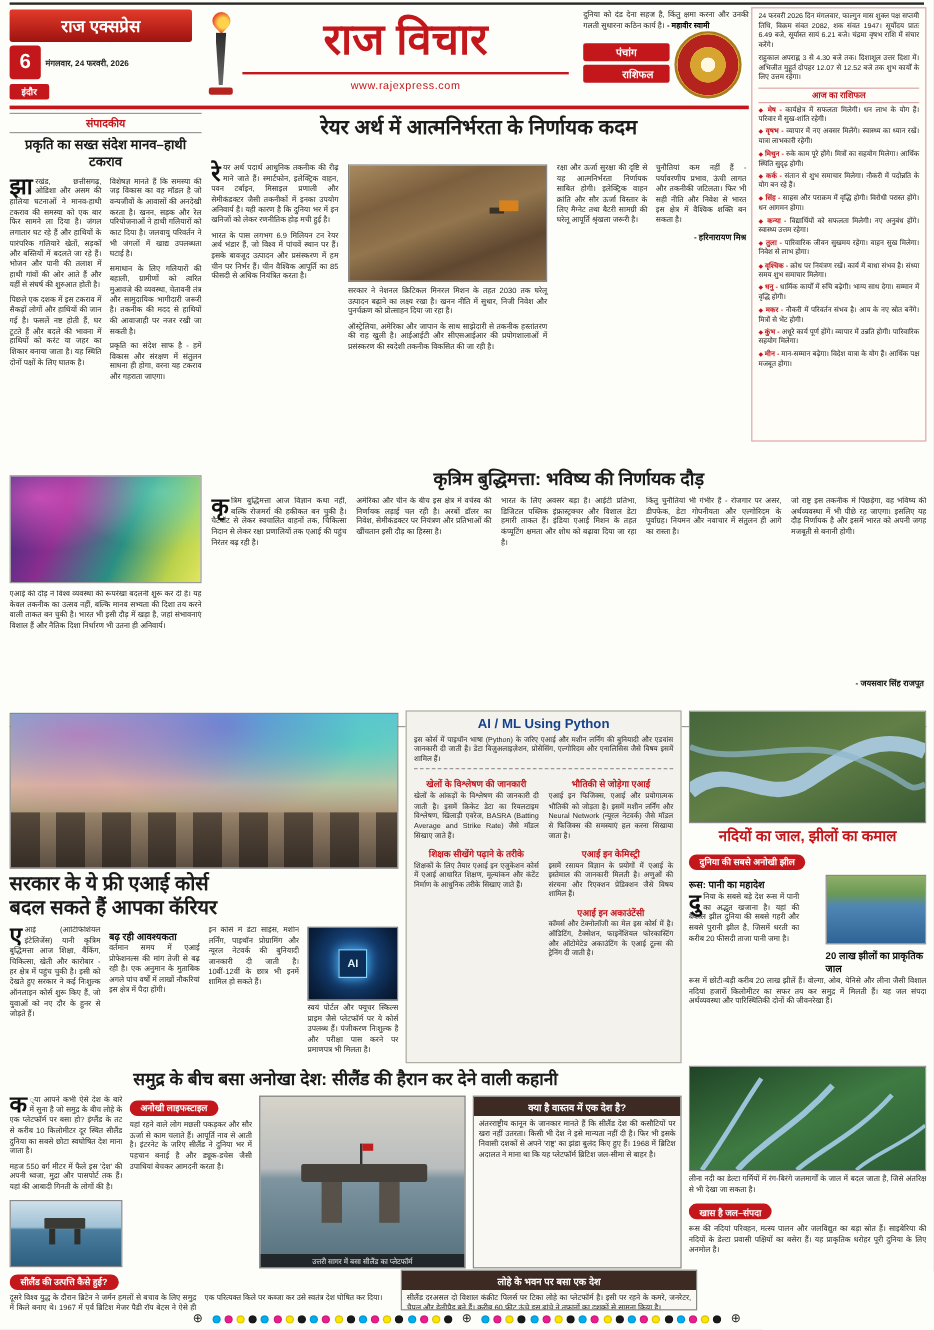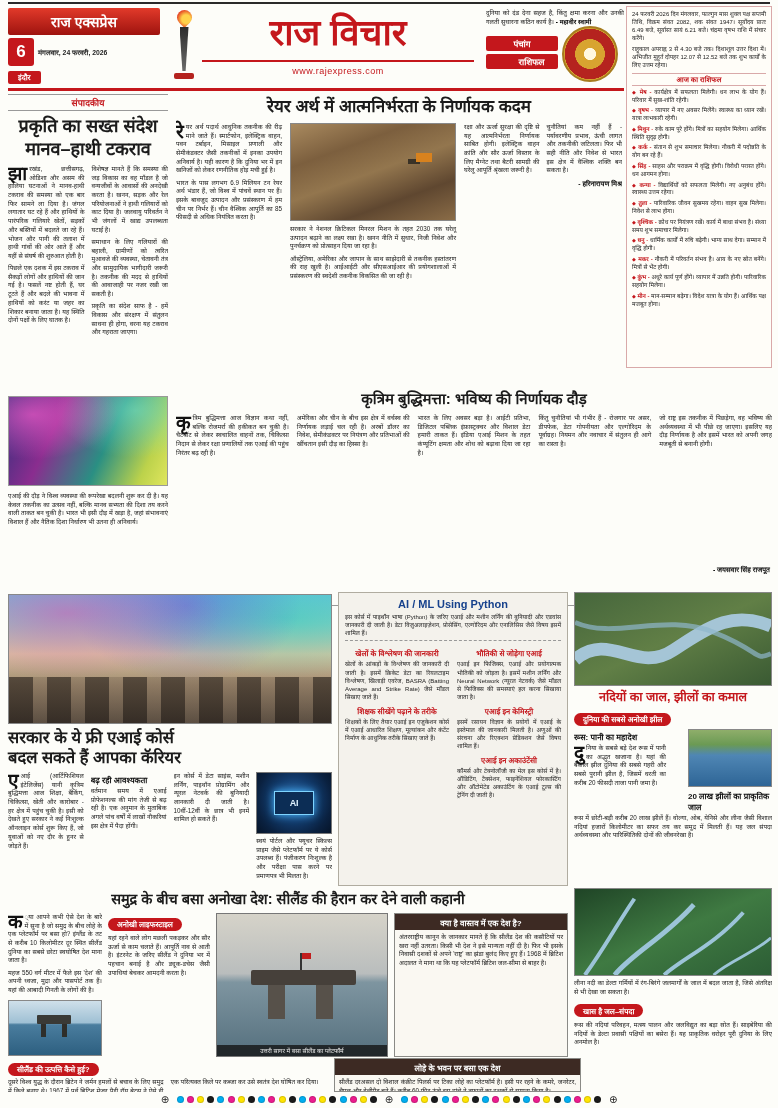--- a/index.html
+++ b/index.html
@@ -47,31 +47,31 @@
   .dc{float:left;font-size:19px;line-height:.85;font-weight:bold;padding:1px 2px 0 0;color:#111;}
   .cols2{column-count:2;column-gap:7px;}
   .cols5{column-count:5;column-gap:8px;}
   .byline{font-weight:bold;font-size:6.8px;text-align:right;color:#111;}
   .pill{display:inline-block;background:var(--red);color:#fff;font-weight:bold;font-size:7.5px;padding:1.5px 9px;border-radius:9px;}
   .sub-dark{font-weight:bold;font-size:8px;color:#111;margin:2px 0;}
 
   
   .editorial{left:8px;top:94px;width:160px;}
   .sec-label{color:var(--red);font-weight:bold;font-size:9px;text-align:center;border-top:1px solid #999;border-bottom:1px solid #999;padding:1px 0;margin-bottom:4px;}
-  .ed-hl{font-size:18px;font-weight:bold;text-align:center;line-height:1.25;margin-bottom:5px;}
+  .ed-hl{font-size:11px;font-weight:bold;text-align:center;line-height:1.25;margin-bottom:5px;}
   .ed-body{height:246px;overflow:hidden;}
   .tech-img{left:8px;top:396px;width:160px;height:90px;border:1px solid #999;
     background:radial-gradient(ellipse at 15% 20%,rgba(240,90,200,.7),transparent 45%),
                radial-gradient(ellipse at 80% 15%,rgba(120,230,200,.6),transparent 45%),
                linear-gradient(115deg,#312f7c 0%,#8a2d8f 30%,#2a8f83 60%,#bcd24b 85%,#e0e65e 100%);}
   .ai-left-leg{left:8px;top:492px;width:160px;height:84px;overflow:hidden;}
 
   
   .rare{left:176px;top:94px;width:446px;height:294px;overflow:hidden;}
-  .rare-hl{font-size:17px;font-weight:bold;text-align:center;margin-bottom:6px;}
+  .rare-hl{font-size:17px;font-weight:bold;text-align:center;margin-bottom:20px;}
   .rare-row{display:flex;gap:8px;}
   .rare-a{width:106px;} .rare-b{width:166px;} .rare-c{width:158px;}
   .mining{width:100%;height:98px;border:1px solid #888;margin-bottom:4px;position:relative;
     background:linear-gradient(160deg,#a98a5f 0%,#7c5f3e 28%,#93764e 50%,#5f4730 74%,#8a6c47 100%);}
   .mining::after{content:"";position:absolute;right:14%;top:30%;width:16px;height:9px;background:#d8821e;box-shadow:-10px 4px 0 -2px #3a3226;}
 
   
   .ai-race{left:176px;top:388px;width:596px;height:188px;}
   .ai-hl{font-size:15px;font-weight:bold;text-align:center;margin-bottom:6px;}
   .ai-body{height:142px;overflow:hidden;}
@@ -89,21 +89,21 @@
     background:radial-gradient(ellipse at 18% 14%,rgba(216,70,180,.55),transparent 42%),
                radial-gradient(ellipse at 55% 8%,rgba(90,80,220,.5),transparent 46%),
                radial-gradient(ellipse at 86% 18%,rgba(40,200,190,.5),transparent 40%);}
   .class-img::after{content:"";position:absolute;left:0;right:0;bottom:0;height:46px;
     background:repeating-linear-gradient(90deg,rgba(28,22,18,.6) 0 24px,rgba(90,75,60,.25) 24px 38px);}
   .courses-head{left:8px;top:727px;width:324px;font-size:16.5px;font-weight:bold;line-height:1.22;}
   .courses-body{left:8px;top:772px;width:324px;height:114px;display:flex;gap:7px;overflow:hidden;}
   .cb-col{flex:1;overflow:hidden;}
   .chip-img{width:100%;height:62px;border:1px solid #777;margin-bottom:3px;position:relative;
     background:radial-gradient(circle at 50% 45%,#2f6fb0 0%,#123a6b 45%,#0a2140 75%,#061428 100%);}
-  .chip-core{position:absolute;left:50%;top:50%;transform:translate(-50%,-50%);width:40px;height:24px;background:#0c2d55;border:1px solid #7fd4ff;box-shadow:0 0 9px #49b8ff;color:#dff2ff;font-weight:bold;font-size:9px;display:flex;align-items:center;justify-content:center;text-align:right;}
+  .chip-core{position:absolute;left:50%;top:50%;transform:translate(-50%,-50%);width:24px;height:24px;background:#0c2d55;border:1px solid #7fd4ff;box-shadow:0 0 9px #49b8ff;color:#dff2ff;font-weight:bold;font-size:9px;display:flex;align-items:center;justify-content:center;text-align:right;}
 
   
   .aiml{left:338px;top:592px;width:230px;height:294px;background:#f4f2ec;border:1px solid #b0aca0;padding:5px 6px;overflow:hidden;}
   .aiml-title{color:#16418c;font-weight:bold;font-size:11px;text-align:center;margin-bottom:3px;}
   .aiml-intro{font-size:6px;line-height:1.35;text-align:justify;border-bottom:1px dashed #999;padding-bottom:3px;margin-bottom:3px;}
   .aiml-cols{display:flex;gap:8px;}
   .aiml-col{flex:1;}
   .sec-h{color:var(--red);font-weight:bold;font-size:7.5px;text-align:center;margin:4px 0 2px;}
   .aiml .p{font-size:6px;}
 

